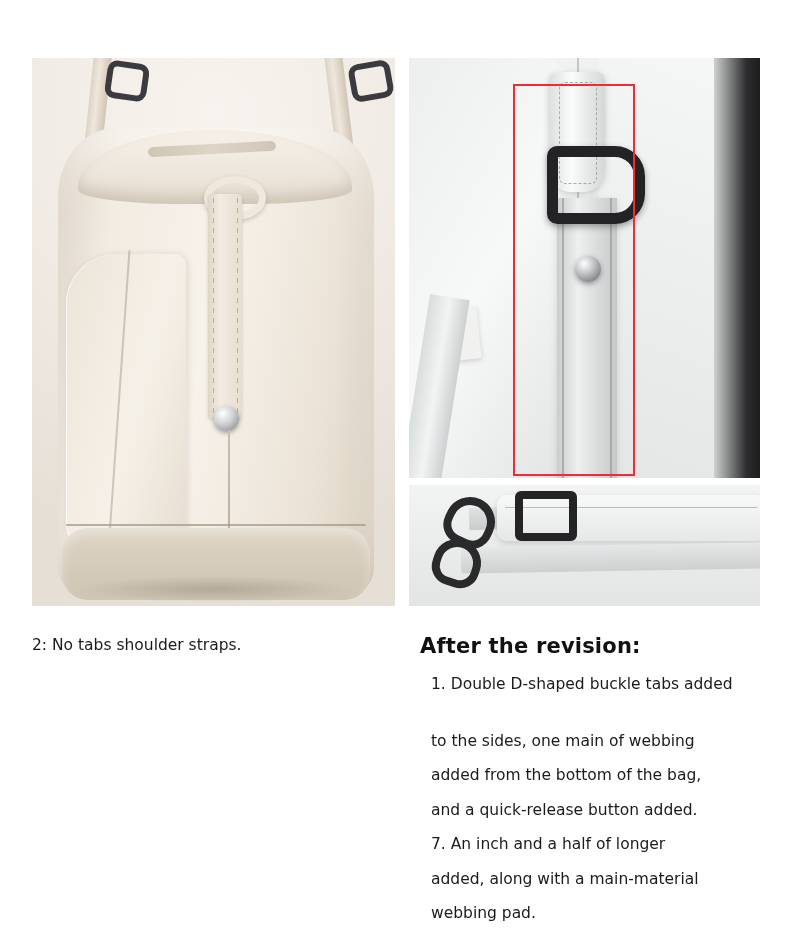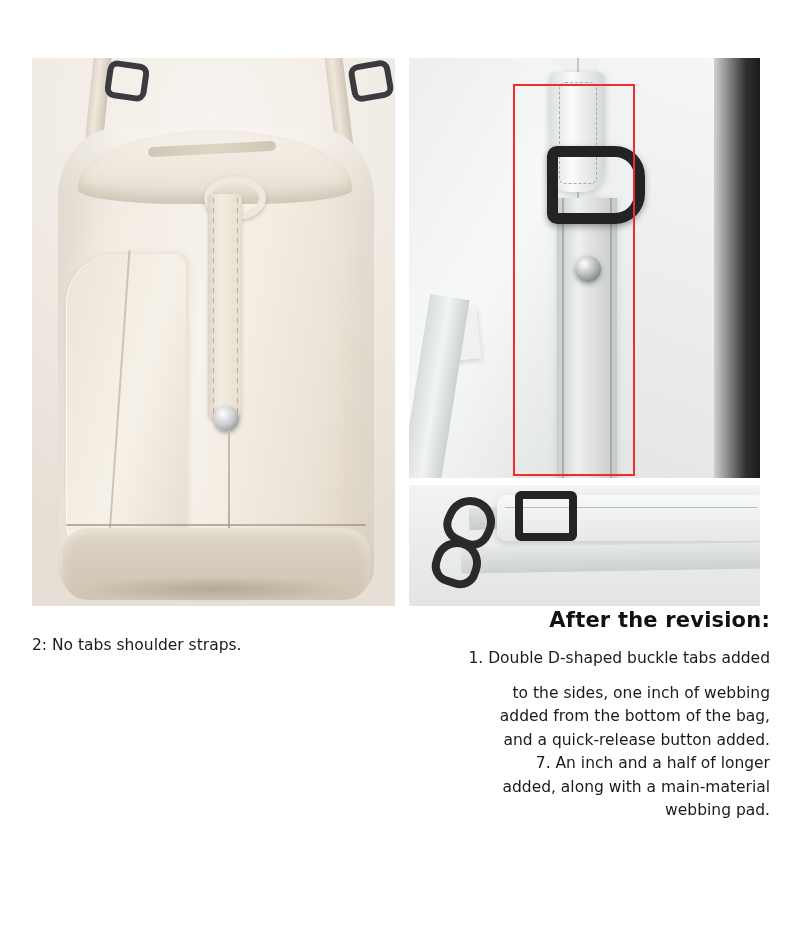--- a/index.html
+++ b/index.html
@@ -369,43 +369,42 @@
   
   .txt-left {
     position: absolute;
     left: 32px;
     top: 634px;
     width: 360px;
   }
   .txt-right {
     position: absolute;
     left: 420px;
-    top: 608px;
+    top: 634px;
     width: 350px;
-    text-align: right;
   }
   .heading {
     font-size: 21px;
     font-weight: 700;
     letter-spacing: .2px;
     color: #111111;
     margin: 0 0 14px 0;
     line-height: 1.2;
   }
   .line {
     font-size: 15.5px;
     line-height: 1.52;
     color: #1b1b1b;
     margin: 0 0 3px 0;
   }
   .para {
     font-size: 15.5px;
     line-height: 1.52;
     color: #1b1b1b;
-    margin: 0;
+    margin: 11px;
   }
   .gap {
     height: 11px;
   }
 </style>
 </head>
 <body>
 
 <div class="page">
 
@@ -465,21 +464,21 @@
   </div>
 
   <div class="txt-left">
     <p class="line">2: No tabs shoulder straps.</p>
   </div>
 
   <div class="txt-right">
     <p class="heading">After the revision:</p>
     <p class="para">1. Double D-shaped buckle tabs added</p>
     <div class="gap"></div>
-    <p class="para">to the sides, one inch of webbing</p>
+    <p class="para">to the sides, one main of webbing</p>
     <p class="para">added from the bottom of the bag,</p>
     <p class="para">and a quick-release button added.</p>
     <p class="para">7. An inch and a half of longer</p>
     <p class="para">added, along with a main-material</p>
     <p class="para">webbing pad.</p>
   </div>
 
 </div>
 
 </body></html>

